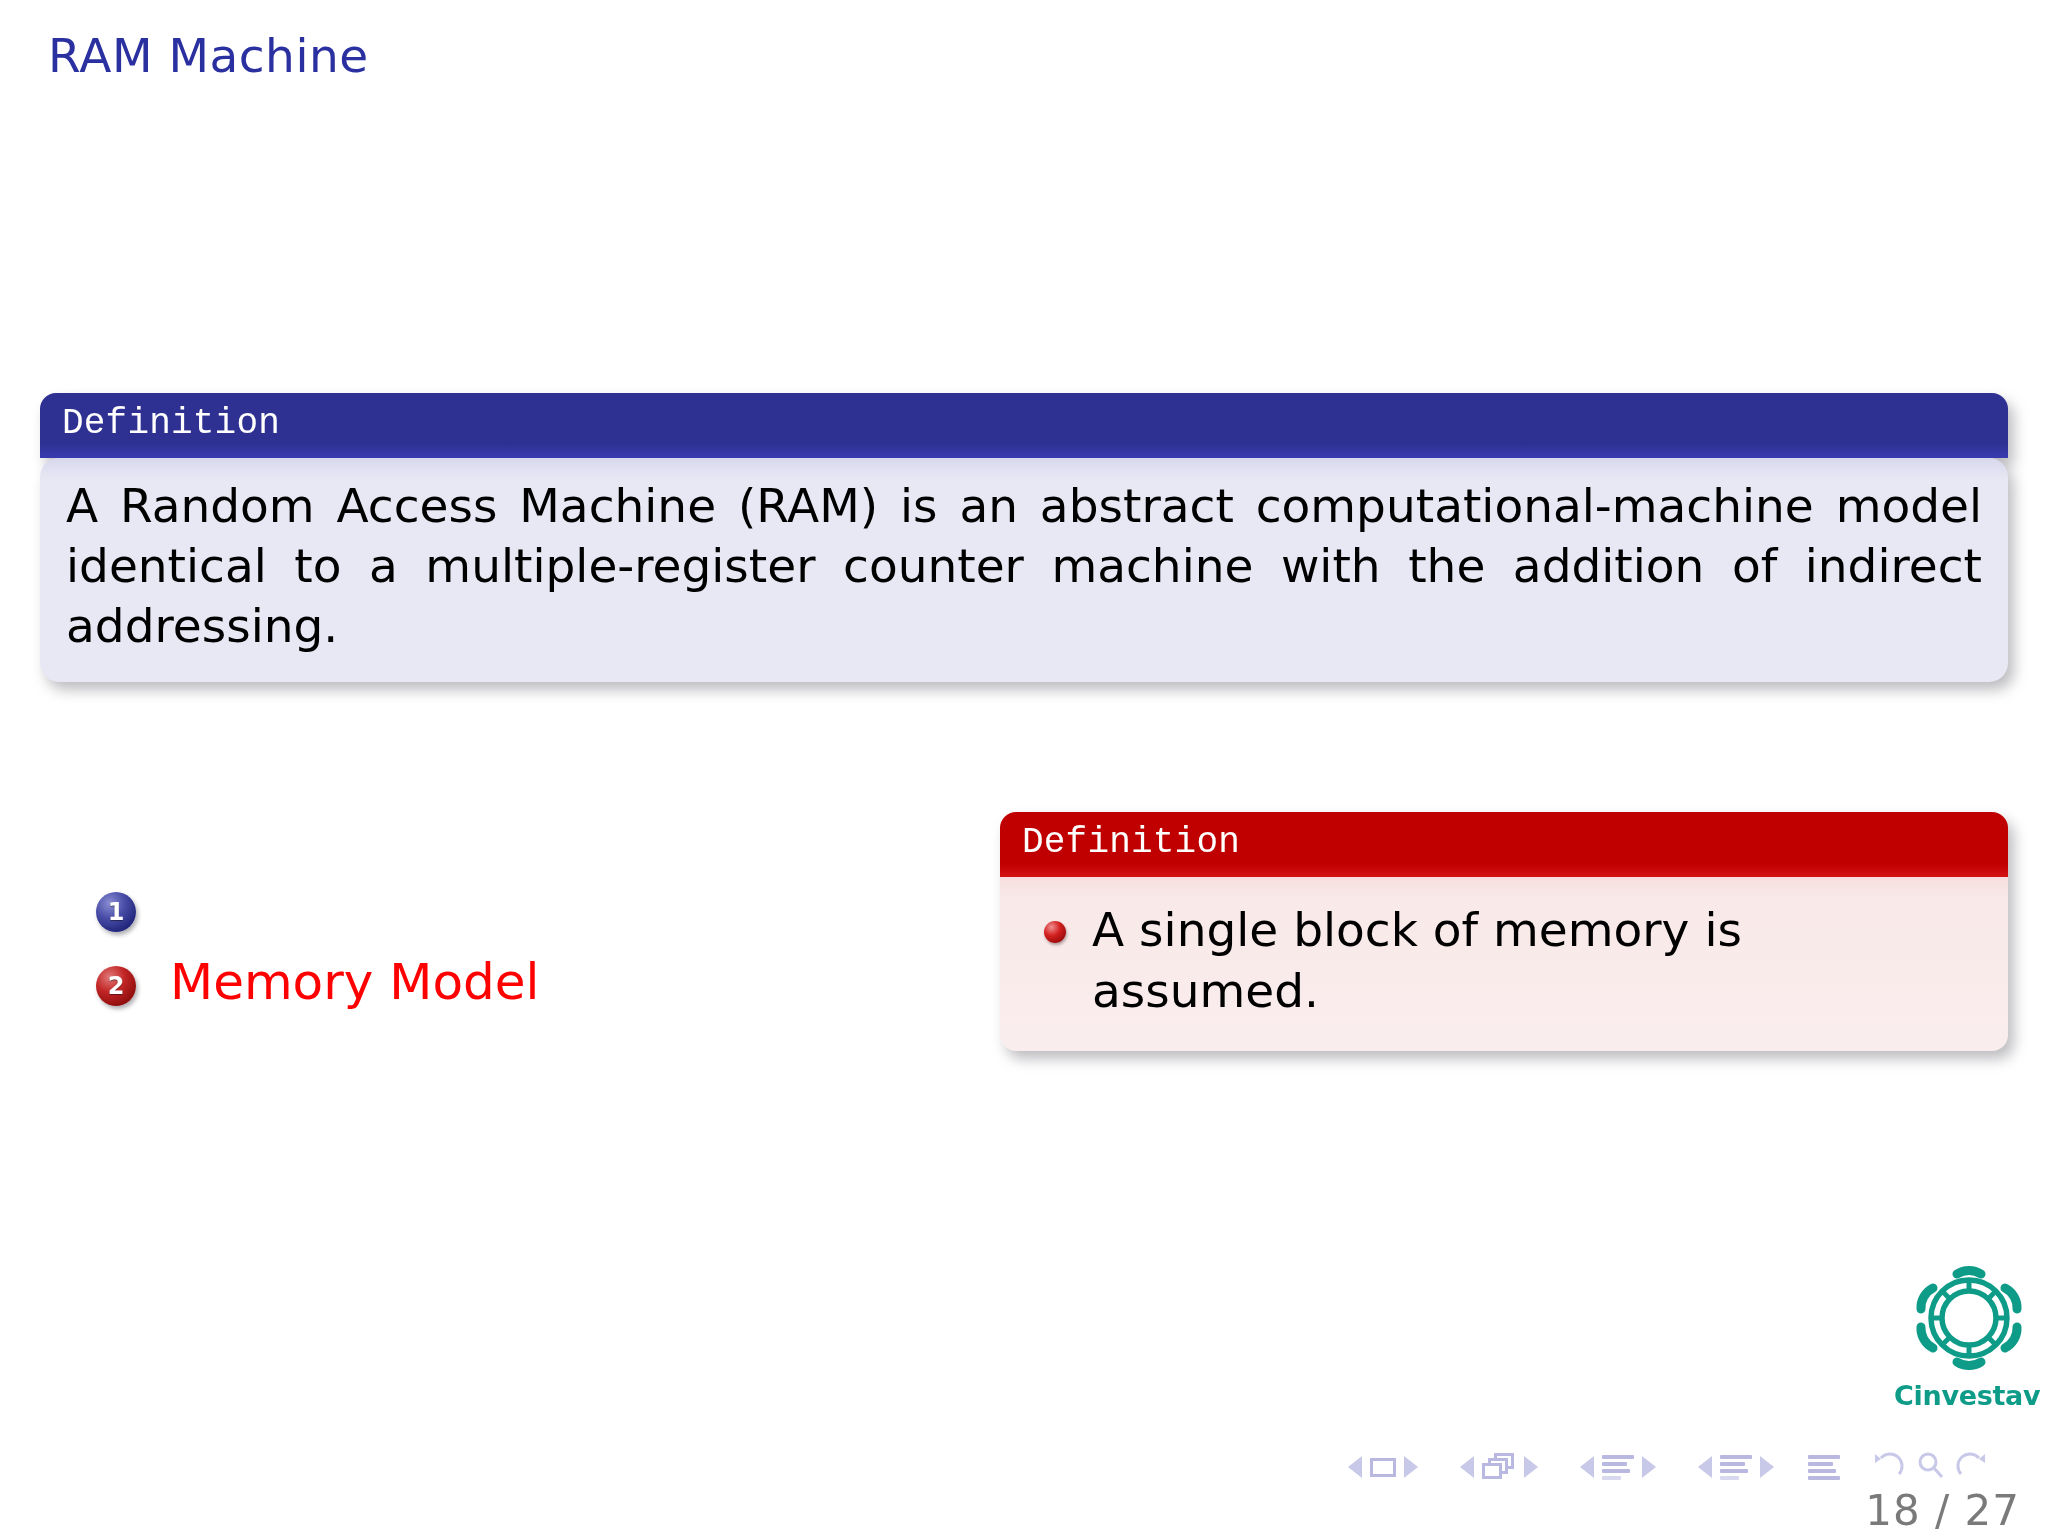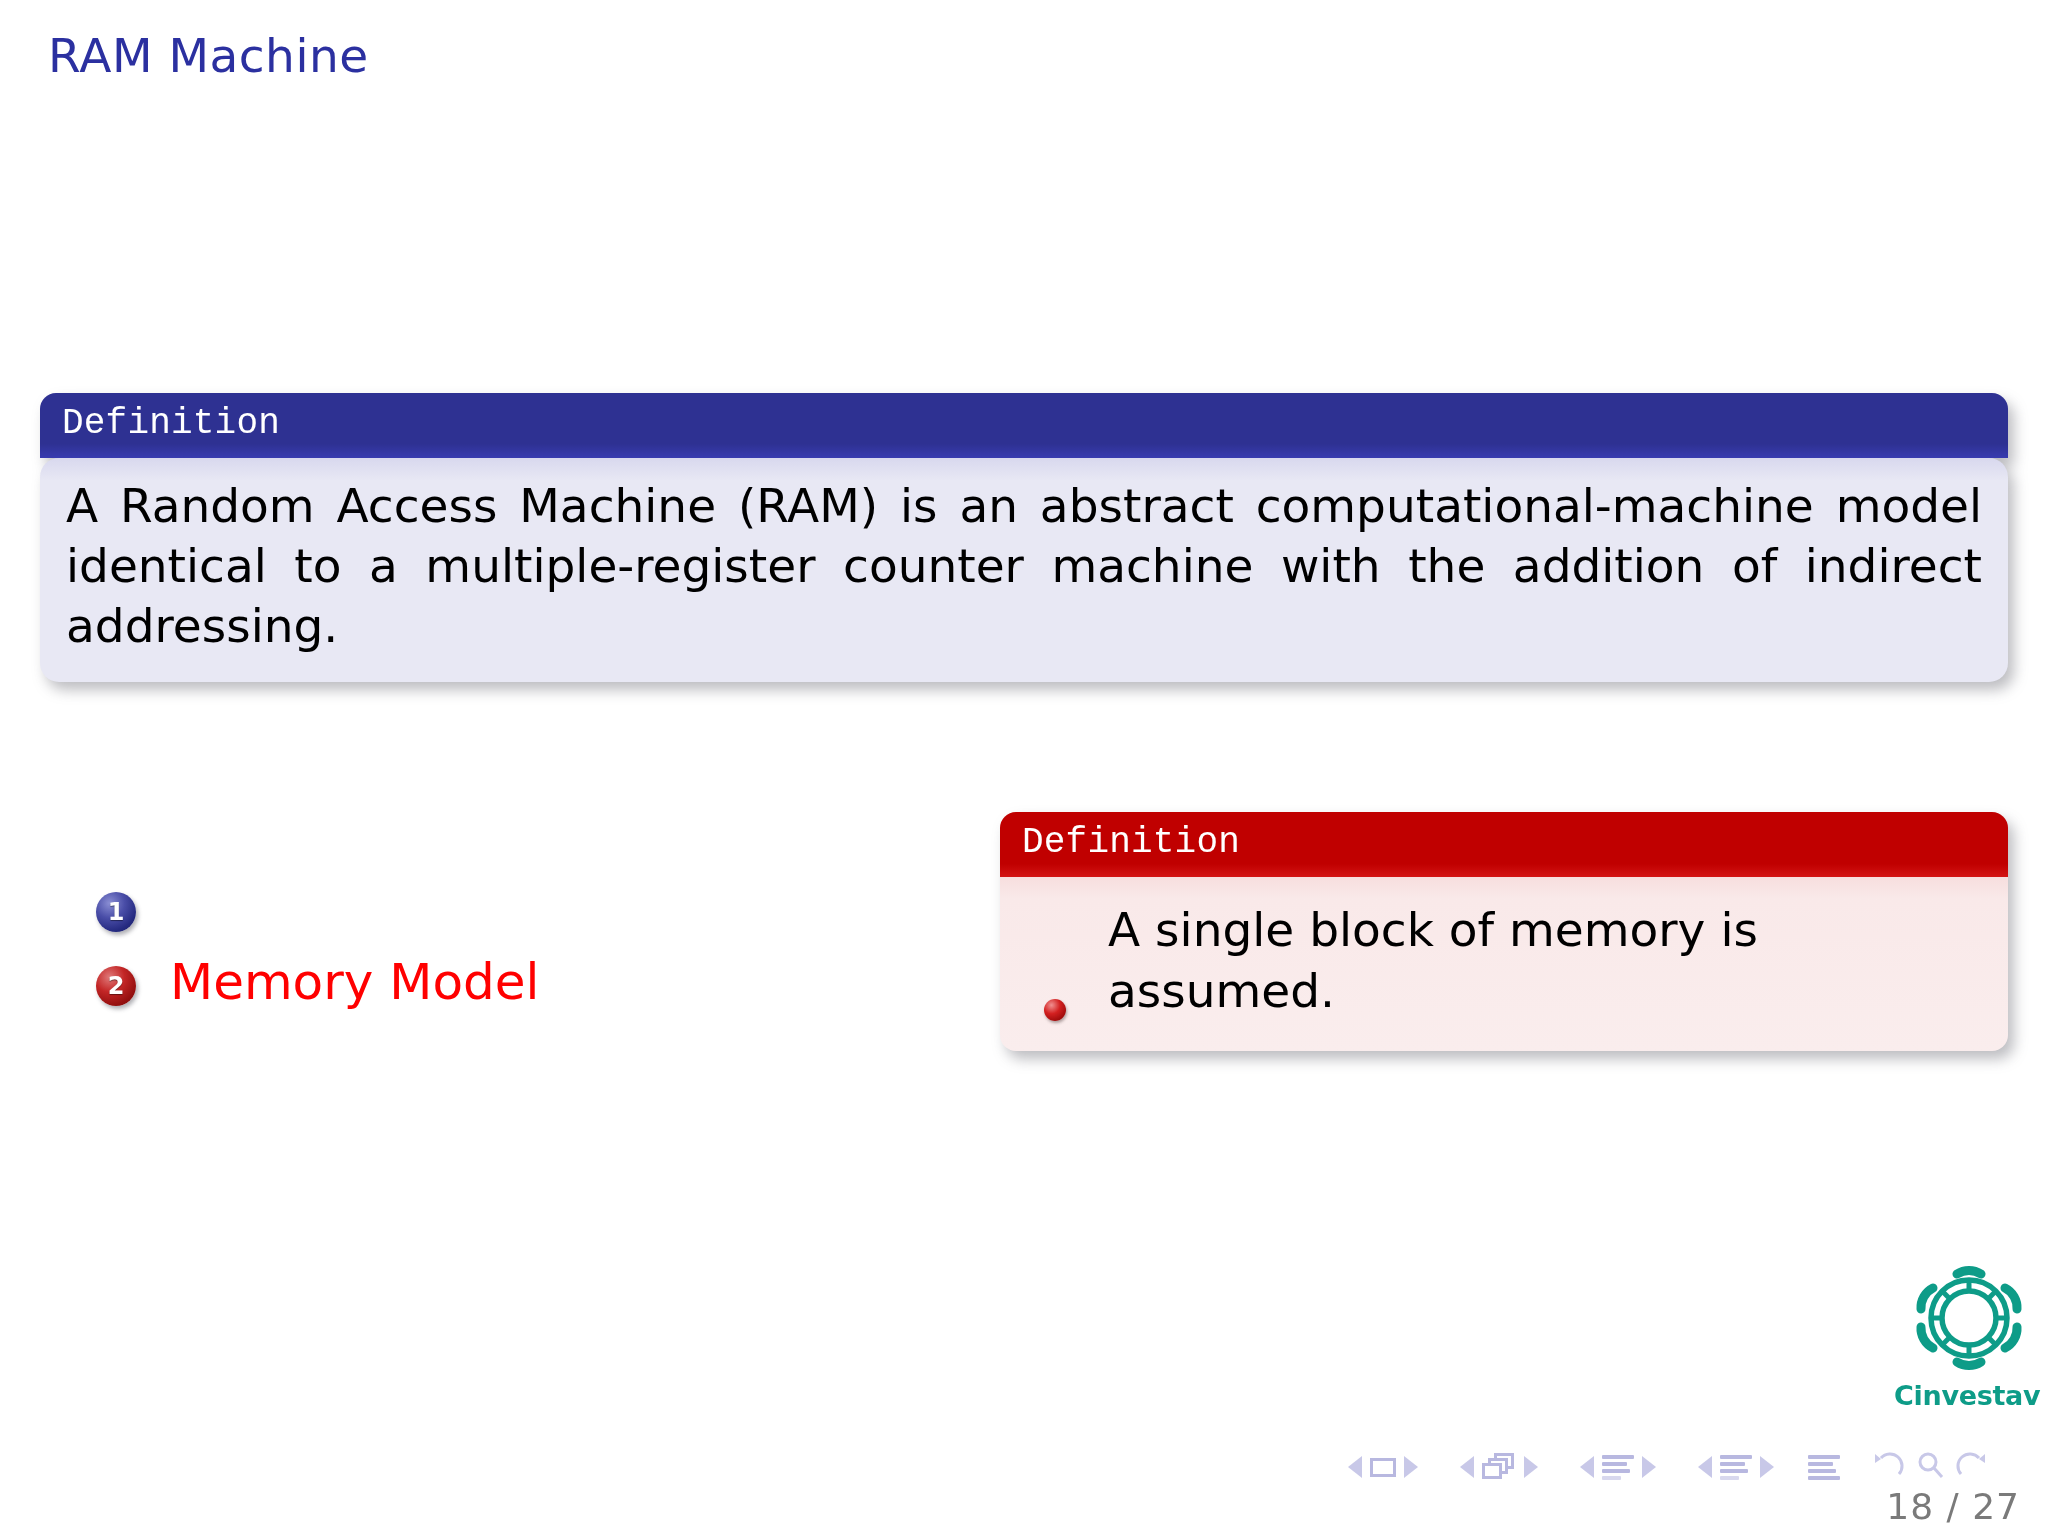--- a/index.html
+++ b/index.html
@@ -119,22 +119,21 @@
   .enum-label {
     font-size: 50px;
     line-height: 1.12;
     color: #000000;
   }
   .enum-label.alerted { color: #ff0000; }
 
   
   .item-row {
     display: flex;
-    align-items: flex-end;
-    gap: 16px;
+    align-items: flex-start;
   }
   .item-bullet {
     flex: 0 0 auto;
     width: 22px;
     height: 22px;
     border-radius: 50%;
     margin-top: 22px;
     margin-right: 26px;
     margin-left: 18px;
     background: radial-gradient(circle at 34% 28%, #f09090 0%, #d32020 40%, #a00c0c 75%, #780808 100%);
@@ -209,21 +208,21 @@
   .nav-lines b.w2 { width: 78%; }
   .nav-lines b.w3 { width: 88%; }
   .nav-lines b.w4 { width: 60%; opacity: .55; }
 
   .nav-round { margin: 0 5px; }
 
   #page-counter {
     position: absolute;
     right: 28px;
     top: 1486px;
-    font-size: 36px;
+    font-size: 42px;
     color: #7a7a7a;
     letter-spacing: 1px;
   }
 </style>
 </head>
 <body>
 
 <div id="slide-title">RAM Machine</div>
 
 <div class="block" id="definition-block-main">

